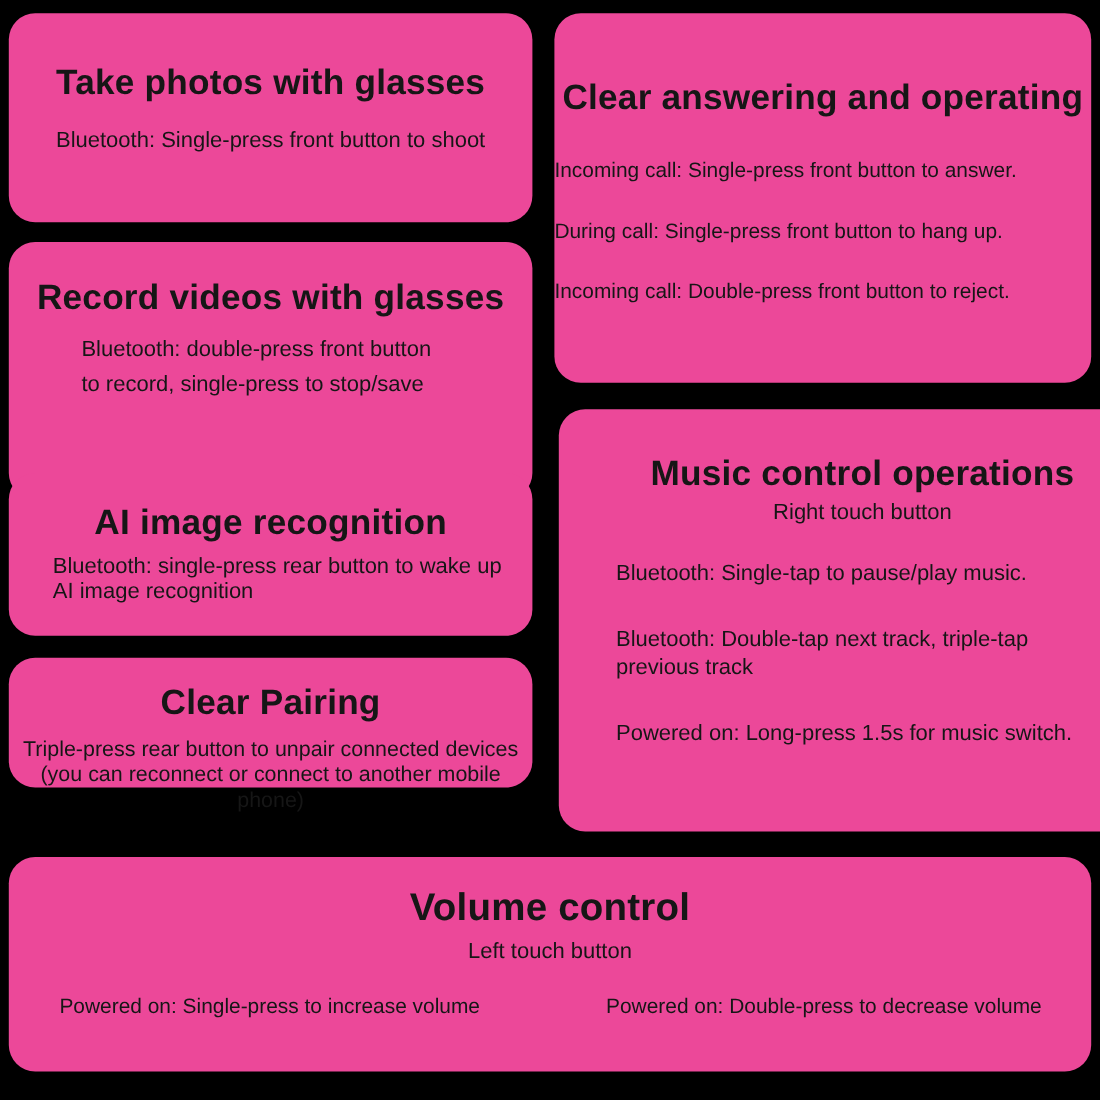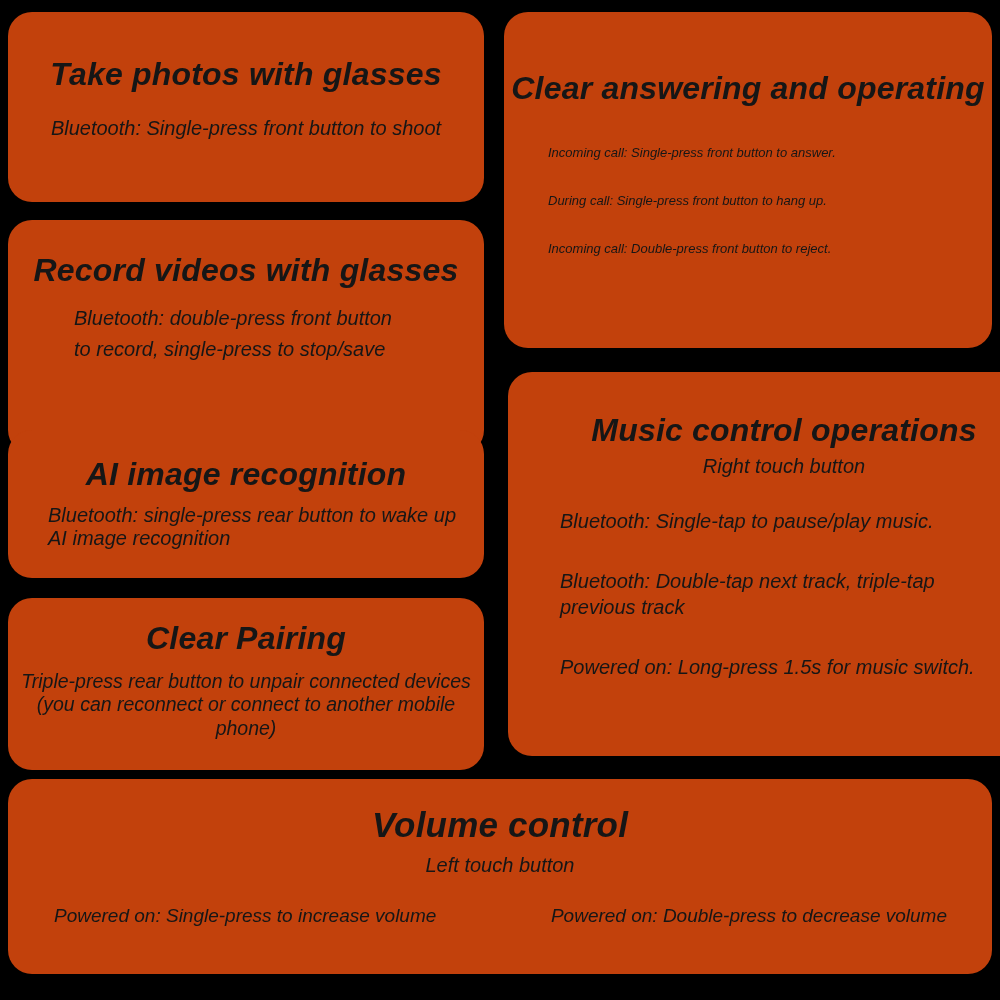--- a/index.html
+++ b/index.html
@@ -7,24 +7,23 @@
     width: 1000px;
     height: 1000px;
     background: #000000;
     position: relative;
     font-family: "Liberation Sans", sans-serif;
     color: #161616;
     overflow: hidden;
   }
   .card {
     position: absolute;
-    background: #c2410c;
+    background: #ec4899;
     border-radius: 24px;
     box-sizing: border-box;
-    font-style: italic;
   }
   .card h2 {
     margin: 0;
     font-weight: bold;
     font-size: 32px;
     line-height: 1.15;
     text-align: center;
     letter-spacing: 0.2px;
   }
   .card p { margin: 0; }
@@ -32,26 +31,26 @@
   
   #card-take-photos   { left: 8px;  top: 12px;  width: 476px; height: 190px; padding-top: 44px; }
   #card-take-photos .body { margin-top: 24px; font-size: 20px; text-align: center; }
 
   #card-record-videos { left: 8px;  top: 220px; width: 476px; height: 234px; padding-top: 32px; }
   #card-record-videos .body { margin-top: 14px; font-size: 20px; padding-left: 66px; line-height: 31px; }
 
   #card-ai-recognition { left: 8px; top: 430px; width: 476px; height: 148px; padding-top: 26px; }
   #card-ai-recognition .body { margin-top: 11px; font-size: 20px; padding-left: 40px; line-height: 23px; }
 
-  #card-clear-pairing { left: 8px;  top: 598px; width: 476px; height: 172px; padding-top: 22px; }
+  #card-clear-pairing { left: 8px;  top: 598px; width: 476px; height: 118px; padding-top: 22px; }
   #card-clear-pairing .body { margin-top: 13px; font-size: 19.5px; text-align: center; line-height: 23.5px; }
 
   
   #card-call-answering { left: 504px; top: 12px; width: 488px; height: 336px; padding-top: 58px; }
-  #card-call-answering .line { font-size: 13px; padding-left: 44px; }
+  #card-call-answering .line { font-size: 19px; }
   #card-call-answering .line.first { margin-top: 38px; }
   #card-call-answering .line + .line { margin-top: 33px; }
 
   #card-music-control { left: 508px; top: 372px; width: 552px; height: 384px; padding-top: 40px; }
   #card-music-control .subtitle { margin-top: 6px; font-size: 20px; text-align: center; }
   #card-music-control .line { font-size: 20px; padding-left: 52px; line-height: 26px; }
   #card-music-control .line.first { margin-top: 30px; }
   #card-music-control .line + .line { margin-top: 34px; }
   #card-music-control .line.wrap { max-width: 452px; }
 

